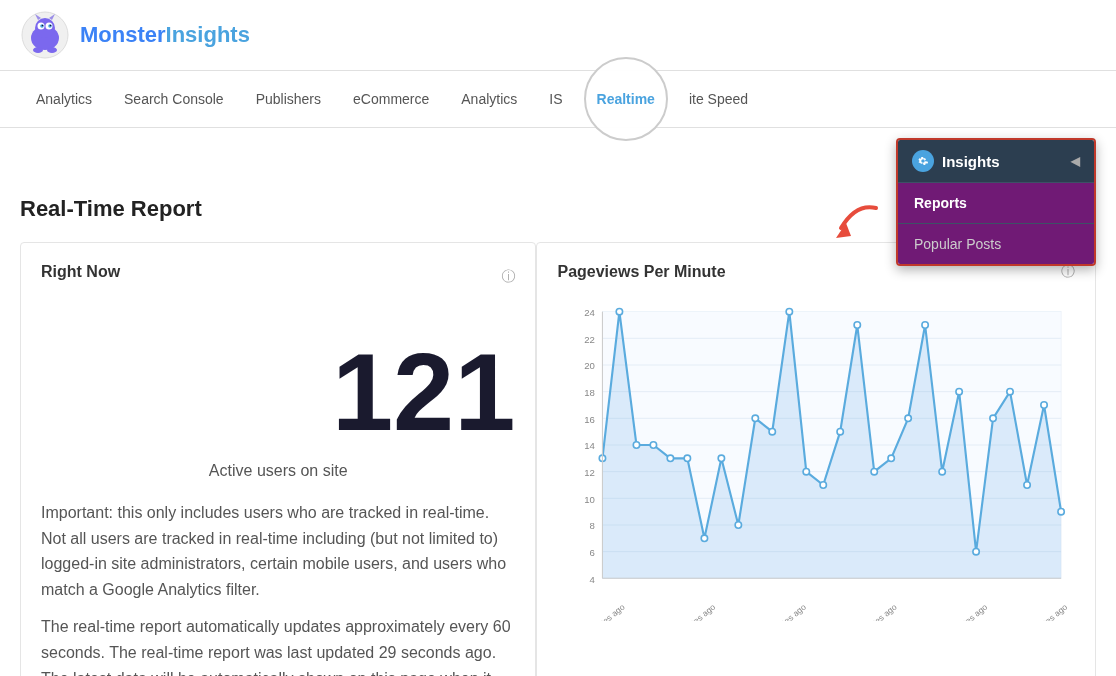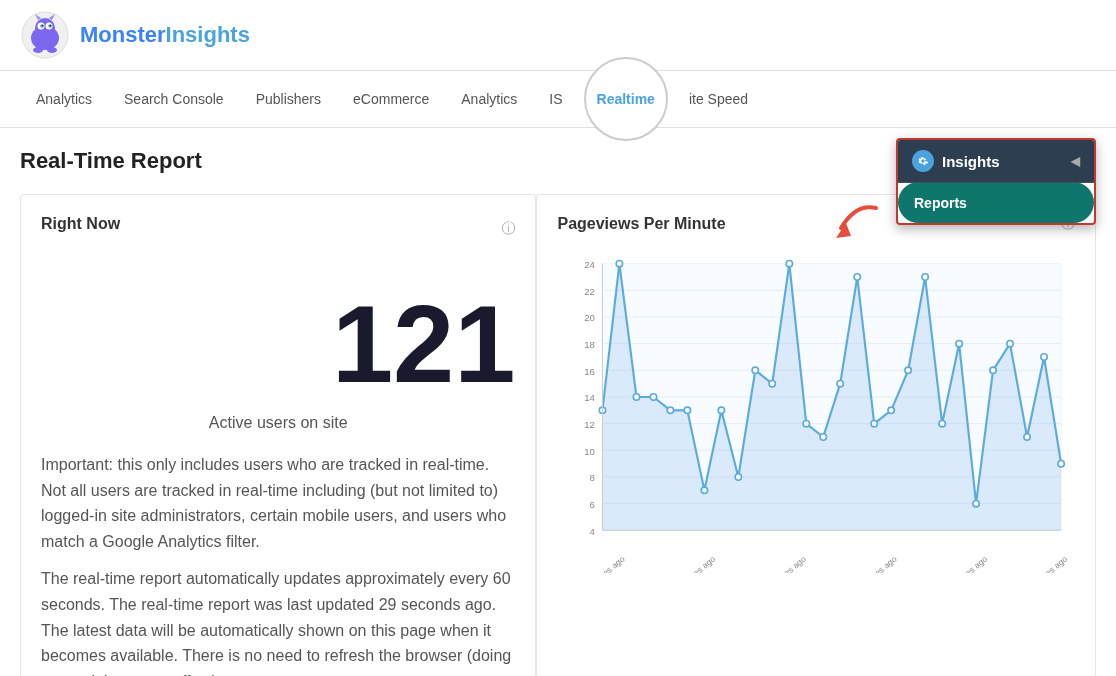--- a/index.html
+++ b/index.html
@@ -31,21 +31,21 @@
       background: rgba(255,255,255,0.95);
       z-index: 1;
     }
     .realtime-circle .nav-label {
       position: relative;
       z-index: 2;
     }
 
     
     .page { padding: 20px; }
-    .page-title { font-size: 22px; font-weight: 600; color: #222; margin-bottom: 20px; }
+    .page-title { font-size: 22px; font-weight: 600; color: #222; margin-bottom: 20px; margin-top: 48px; }
 
     
     .panels { display: flex; }
     .panel-left { flex: 0 0 48%; background: #fff; border: 1px solid #e5e5e5; border-radius: 4px; padding: 20px; }
     .panel-right { flex: 1; background: #fff; border: 1px solid #e5e5e5; border-radius: 4px; padding: 20px; }
 
     .panel-title { font-size: 16px; font-weight: 700; color: #333; margin-bottom: 10px; }
     .info-icon { float: right; color: #aaa; font-size: 14px; cursor: pointer; }
 
     .big-number { font-size: 110px; font-weight: 700; color: #1a1a2e; text-align: right; line-height: 1.1; margin: 40px 0 10px; }
@@ -74,21 +74,21 @@
       display: flex;
       align-items: center;
       justify-content: space-between;
       padding: 10px 14px;
       font-size: 15px;
       font-weight: 600;
     }
     .insights-header-left { display: flex; align-items: center; gap: 8px; }
     .insights-gear-icon { width: 22px; height: 22px; background: #4aa3df; border-radius: 50%; display: flex; align-items: center; justify-content: center; font-size: 13px; }
     .insights-chevron { color: #aaa; font-size: 12px; }
-    .insights-menu { background: #0f766e; border-radius: 23px; }
+    .insights-menu { background: #701a75; }
     .insights-menu-item {
       padding: 12px 16px;
       color: #ccc;
       font-size: 14px;
       cursor: pointer;
       border-top: 1px solid #3d5166;
     }
     .insights-menu-item.highlighted { color: #fff; font-weight: 600; }
 
     
@@ -251,20 +251,21 @@
           <svg width="14" height="14" viewBox="0 0 24 24" fill="white">
             <path d="M12 15a3 3 0 100-6 3 3 0 000 6zm7.24-2.17l1.36 1.06a.33.33 0 01.08.42l-1.29 2.23a.33.33 0 01-.4.14l-1.6-.64a4.95 4.95 0 01-1.17.68l-.24 1.7a.33.33 0 01-.33.28h-2.59a.33.33 0 01-.33-.28l-.24-1.7a4.95 4.95 0 01-1.17-.68l-1.6.64a.33.33 0 01-.4-.14L4.32 14.3a.33.33 0 01.08-.42l1.36-1.06a4.96 4.96 0 010-1.64L4.4 10.12a.33.33 0 01-.08-.42l1.29-2.23a.33.33 0 01.4-.14l1.6.64c.37-.26.77-.48 1.17-.68l.24-1.7A.33.33 0 019.35 5h2.59c.17 0 .31.12.33.28l.24 1.7c.4.2.8.42 1.17.68l1.6-.64a.33.33 0 01.4.14l1.29 2.23a.33.33 0 01-.08.42l-1.36 1.06c.04.27.07.54.07.82s-.03.55-.07.82z"></path>
           </svg>
         </div>
         <span>Insights</span>
       </div>
       <span class="insights-chevron">◀</span>
     </div>
     <div class="insights-menu">
       <div class="insights-menu-item highlighted">Reports</div>
+      <div class="insights-menu-item">Popular Posts</div>
     </div>
   </div>
 
   <div class="red-arrow">
     <svg width="80" height="50" viewBox="0 0 80 50" xmlns="http://www.w3.org/2000/svg">
       <path d="M70,10 Q50,5 35,30" stroke="#e74c3c" stroke-width="4" fill="none" stroke-linecap="round"></path>
       <polygon points="30,40 40,25 45,38" fill="#e74c3c"></polygon>
     </svg>
   </div>
 

